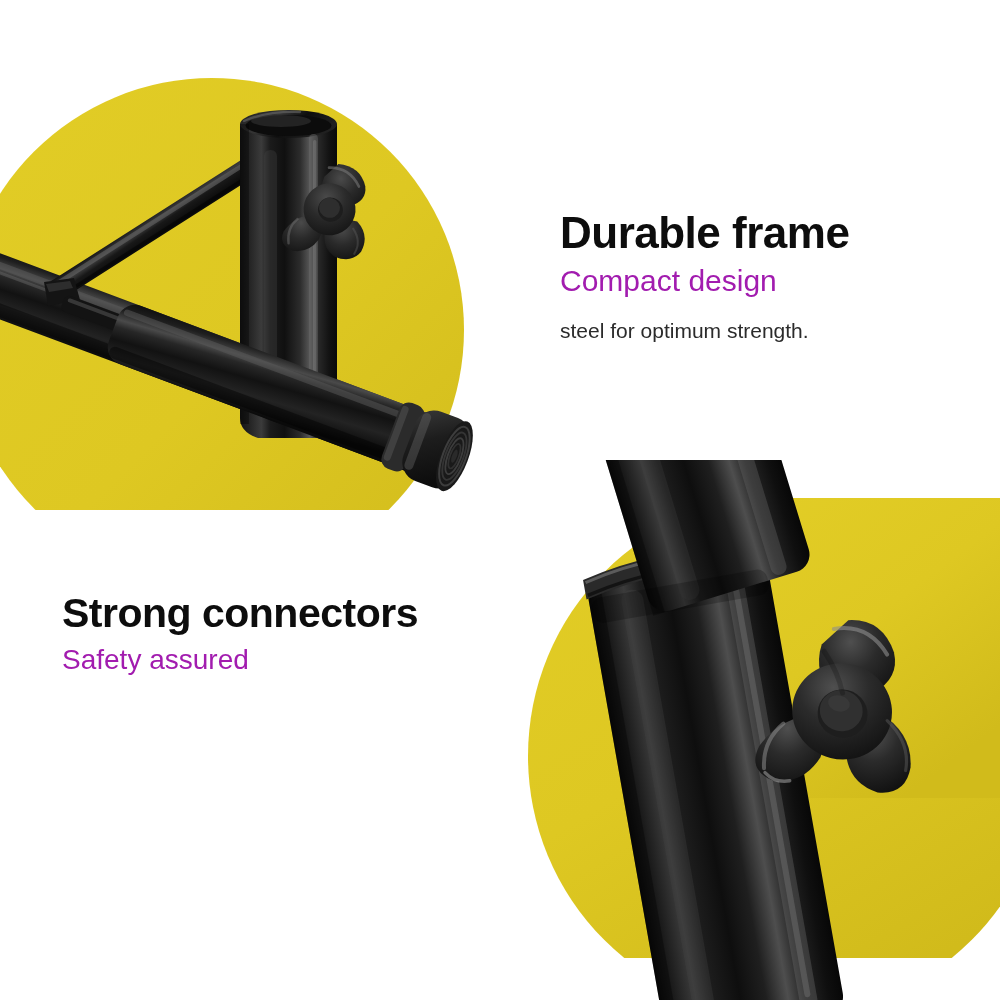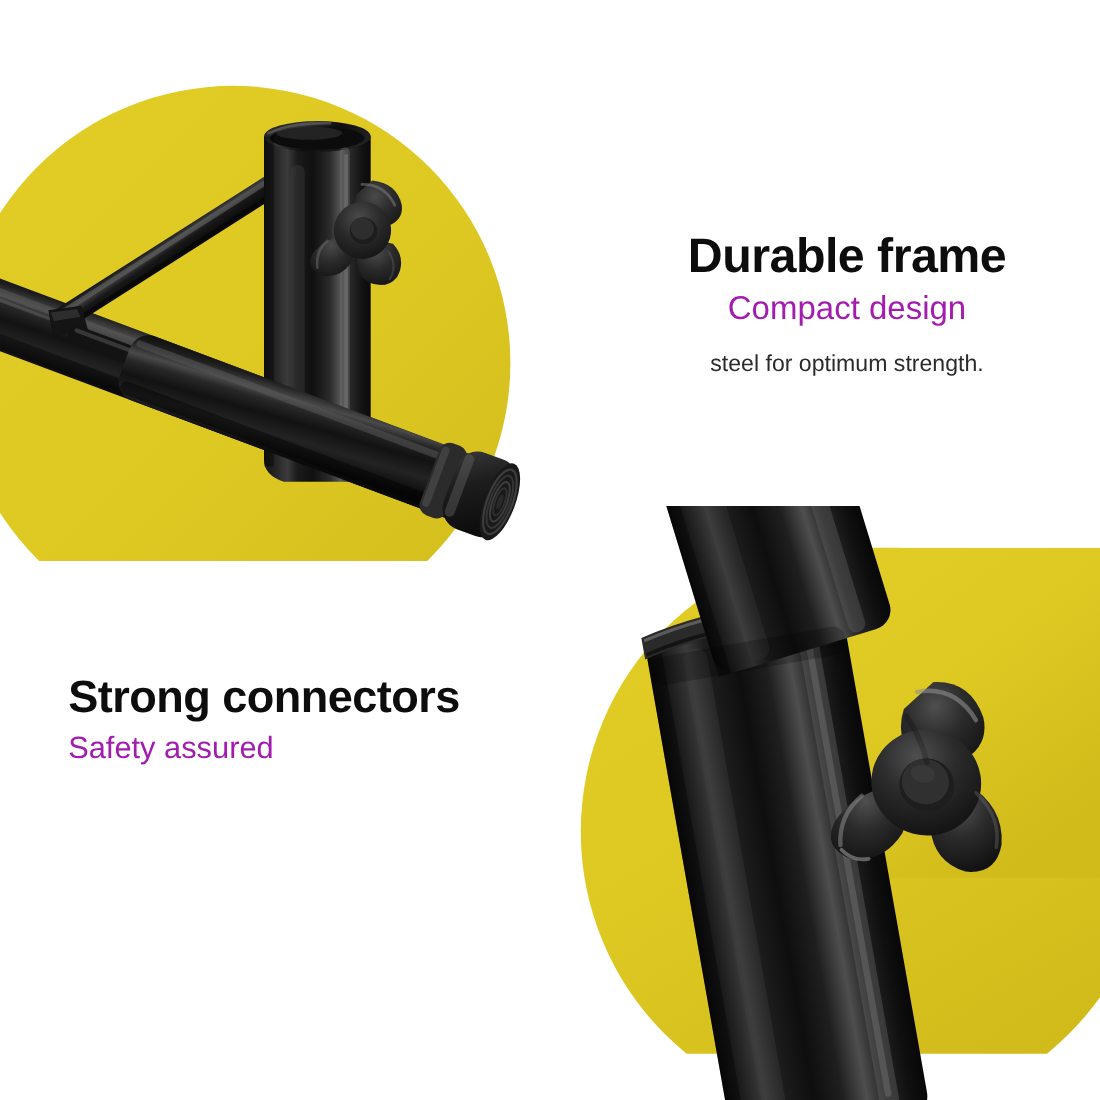--- a/index.html
+++ b/index.html
@@ -34,27 +34,27 @@
     color:#a21caf;
     white-space:nowrap;
     line-height:1.15;
   }
   .t-body {
     color:#2b2b2b;
     line-height:1.33;
   }
 
   
-  #tr-block { left:560px; top:210px; width:420px; text-align:center; }
+  #tr-block { left:560px; top:210px; width:420px; text-align:left; }
   #tr-block .t-title { font-size:44px; }
   #tr-block .t-sub   { font-size:30px; margin-top:8px; }
   #tr-block .t-body  { font-size:21px; margin-top:18px; }
 
   
-  #bl-block { left:62px; top:612px; width:450px; text-align:left; }
+  #bl-block { left:62px; top:592px; width:450px; text-align:left; }
   #bl-block .t-title { font-size:41px; }
   #bl-block .t-sub   { font-size:28px; margin-top:9px; }
   #bl-block .t-body  { font-size:20px; margin-top:20px; }
 
   
   #panel-tl { left:0; top:0; width:520px; height:520px; }
   #panel-br { left:520px; top:460px; width:480px; height:540px; }
 
   .imgsvg { position:absolute; left:0; top:0; display:block; }
 </style>

